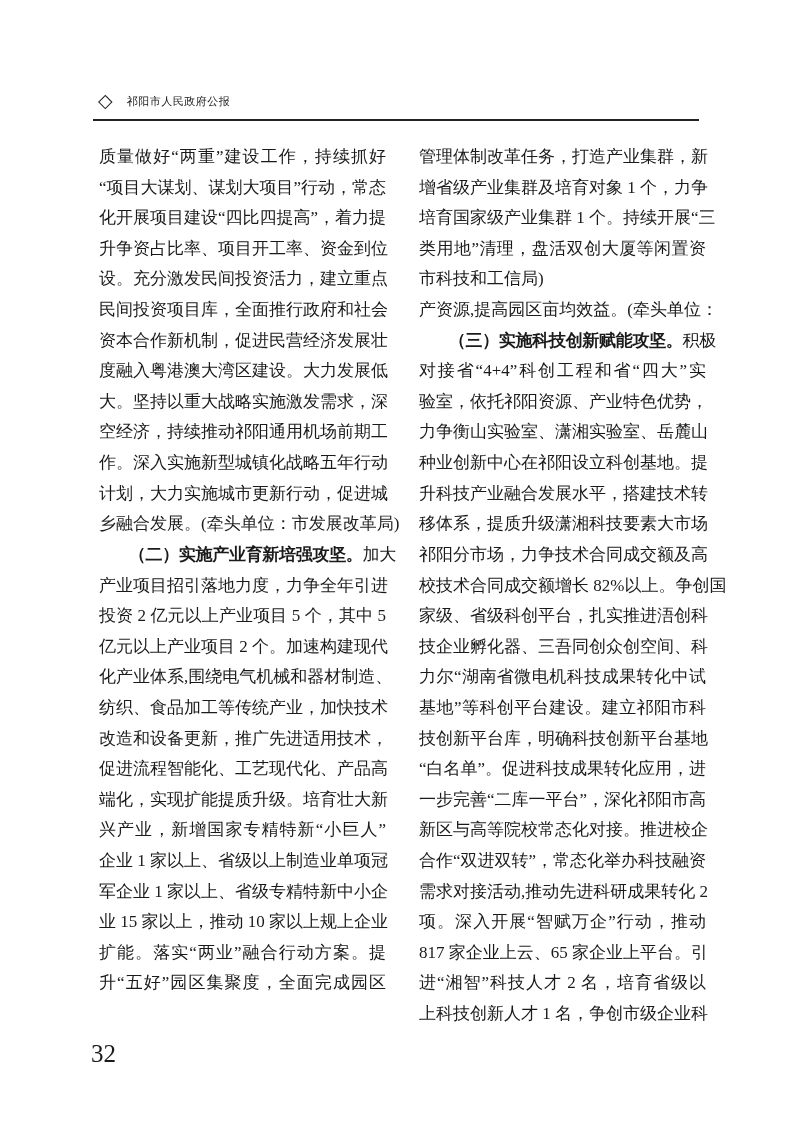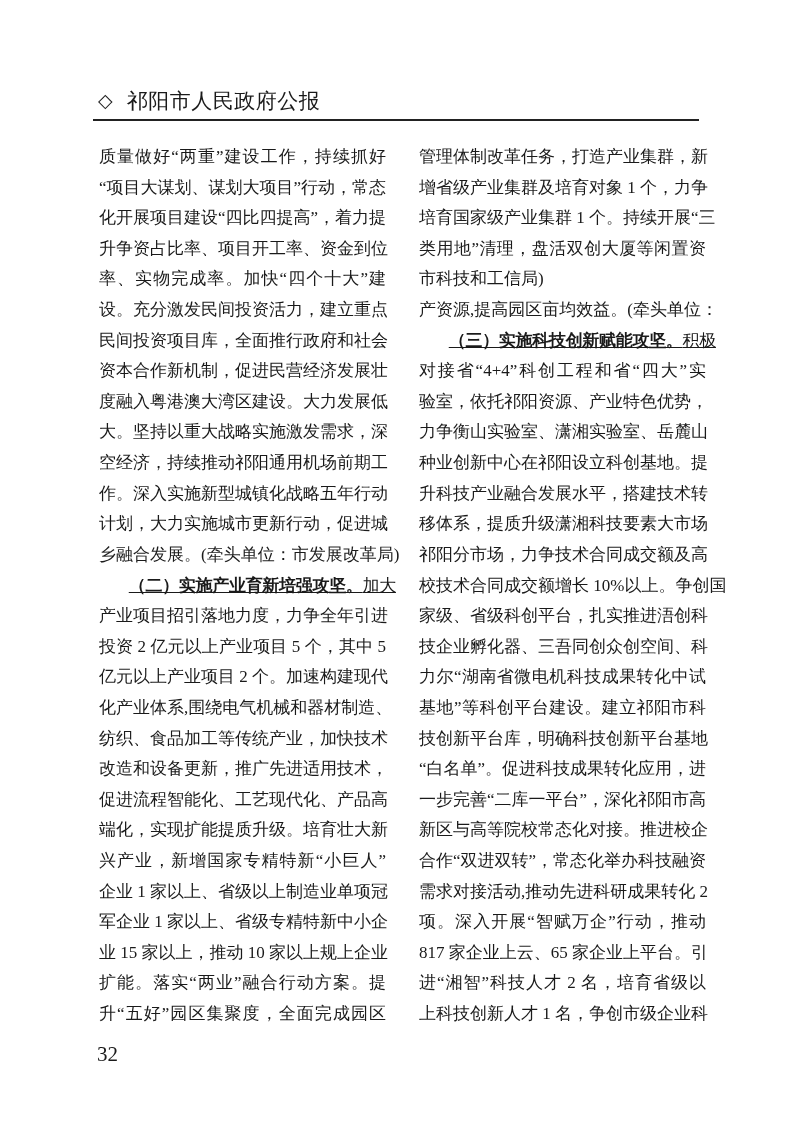--- a/index.html
+++ b/index.html
@@ -11,61 +11,60 @@
     font-family:"Liberation Serif","DejaVu Serif",serif;
     color:var(--ink,#1a1a1a);
     overflow:hidden;
   }
   .header {
     position:absolute; left:98px; top:90px;
     display:flex; align-items:center;
     white-space:nowrap;
   }
   .diamond { font-size:19px; line-height:22px; margin-right:14px; }
-  .title   { font-size:21px; line-height:22px; letter-spacing:0.5px; }
+  .title   { font-size:11px; line-height:22px; letter-spacing:0.5px; }
   .rule {
     position:absolute; left:93px; top:119px;
     width:606px; height:2px; background:#222;
   }
   .columns {
     position:absolute; left:99px; top:142px; width:596px;
     display:flex; justify-content:flex-start;gap:33px;
   }
   .col { width:287px; }
   .line {
     height:30.62px; line-height:30.62px;
     font-size:17px;
     text-align:justify;
     text-align-last:justify;
     white-space:nowrap;
   }
-  .line.indent { text-indent:1.75em; letter-spacing:-0.3px;text-decoration:underline; }
+  .line.indent { text-indent:1.75em; letter-spacing:-0.3px; }
   .line.no-justify { text-align-last:left; }
   .line .bold { font-weight:700; }
   .pagenum {
-    position:absolute; left:97px; top:1041px;
-    font-size:21px; line-height:26px;
+    position:absolute; left:91px; top:1041px;
+    font-size:25px; line-height:26px;
   }
 </style>
 </head>
 <body>
 
 <div class="page" style="--ink: #1a1a1a;">
   <div class="header">
     <span class="diamond">◇</span>
     <span class="title">祁阳市人民政府公报</span>
   </div>
   <div class="rule"></div>
   <div class="columns">
     <div class="col" id="col-left">
         <div class="line"><span>质量做好“两重”建设工作，持续抓好</span></div>
         <div class="line"><span>“项目大谋划、谋划大项目”行动，常态</span></div>
         <div class="line"><span>化开展项目建设“四比四提高”，着力提</span></div>
         <div class="line"><span>升争资占比率、项目开工率、资金到位</span></div>
-        <div class="line"><span>率、实物完成率。加快“四个十大”建</span></div>
         <div class="line"><span>设。充分激发民间投资活力，建立重点</span></div>
         <div class="line"><span>民间投资项目库，全面推行政府和社会</span></div>
         <div class="line"><span>资本合作新机制，促进民营经济发展壮</span></div>
         <div class="line"><span>度融入粤港澳大湾区建设。大力发展低</span></div>
         <div class="line"><span>大。坚持以重大战略实施激发需求，深</span></div>
         <div class="line"><span>空经济，持续推动祁阳通用机场前期工</span></div>
         <div class="line"><span>作。深入实施新型城镇化战略五年行动</span></div>
         <div class="line"><span>计划，大力实施城市更新行动，促进城</span></div>
         <div class="line"><span>乡融合发展。(牵头单位：市发展改革局)</span></div>
         <div class="line indent"><span class="bold">（二）实施产业育新培强攻坚。</span><span>加大</span></div>
@@ -92,21 +91,21 @@
         <div class="line no-justify"><span>市科技和工信局)</span></div>
         <div class="line"><span>产资源,提高园区亩均效益。(牵头单位：</span></div>
         <div class="line indent"><span class="bold">（三）实施科技创新赋能攻坚。</span><span>积极</span></div>
         <div class="line"><span>对接省“4+4”科创工程和省“四大”实</span></div>
         <div class="line"><span>验室，依托祁阳资源、产业特色优势，</span></div>
         <div class="line"><span>力争衡山实验室、潇湘实验室、岳麓山</span></div>
         <div class="line"><span>种业创新中心在祁阳设立科创基地。提</span></div>
         <div class="line"><span>升科技产业融合发展水平，搭建技术转</span></div>
         <div class="line"><span>移体系，提质升级潇湘科技要素大市场</span></div>
         <div class="line"><span>祁阳分市场，力争技术合同成交额及高</span></div>
-        <div class="line"><span>校技术合同成交额增长 10%以上。争创国</span></div>
+        <div class="line"><span>校技术合同成交额增长 82%以上。争创国</span></div>
         <div class="line"><span>家级、省级科创平台，扎实推进浯创科</span></div>
         <div class="line"><span>技企业孵化器、三吾同创众创空间、科</span></div>
         <div class="line"><span>力尔“湖南省微电机科技成果转化中试</span></div>
         <div class="line"><span>基地”等科创平台建设。建立祁阳市科</span></div>
         <div class="line"><span>技创新平台库，明确科技创新平台基地</span></div>
         <div class="line"><span>“白名单”。促进科技成果转化应用，进</span></div>
         <div class="line"><span>一步完善“二库一平台”，深化祁阳市高</span></div>
         <div class="line"><span>新区与高等院校常态化对接。推进校企</span></div>
         <div class="line"><span>合作“双进双转”，常态化举办科技融资</span></div>
         <div class="line"><span>需求对接活动,推动先进科研成果转化 2</span></div>

